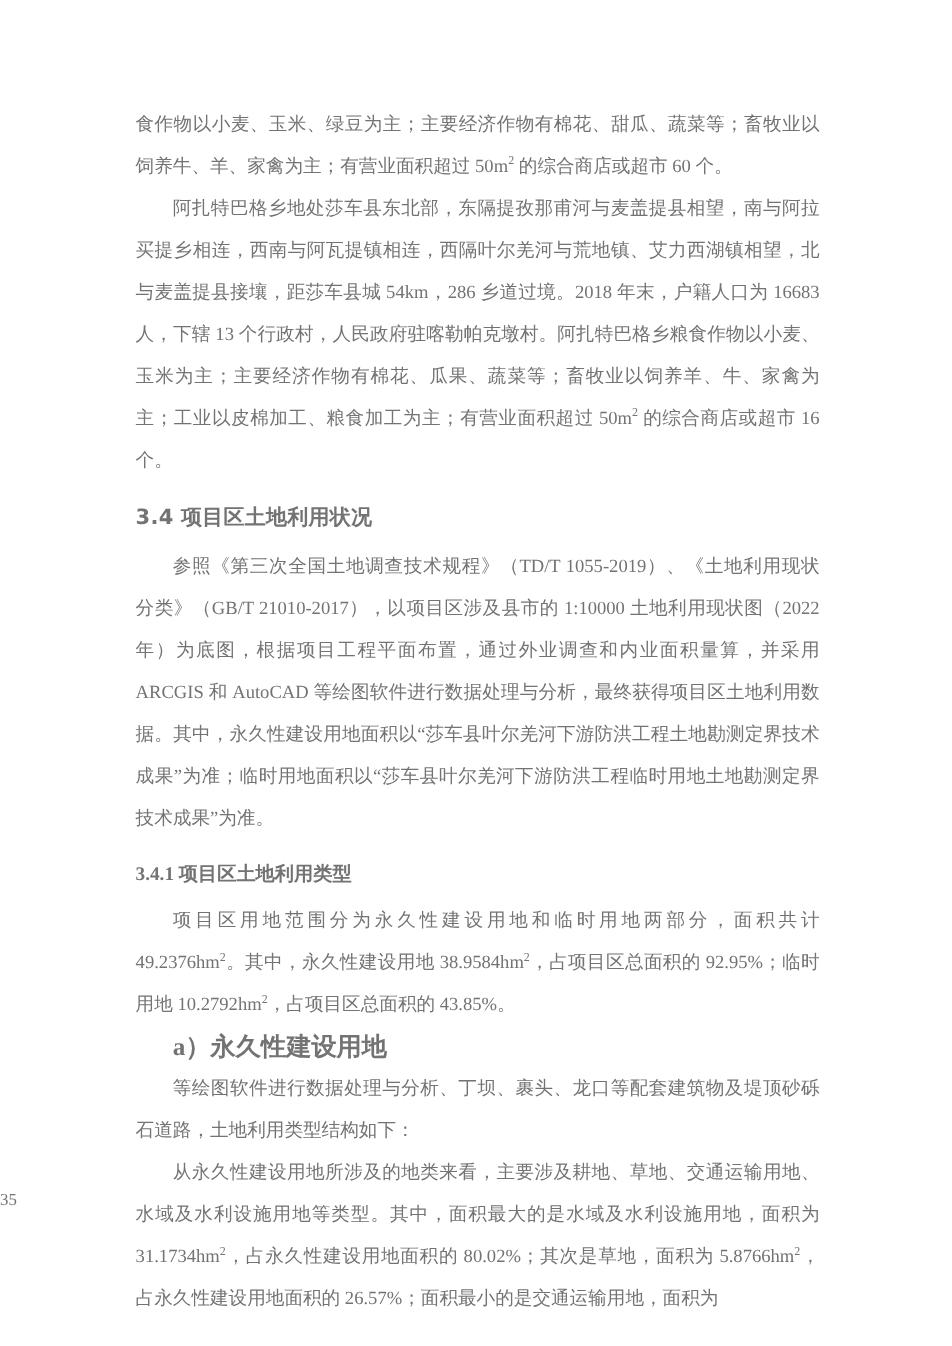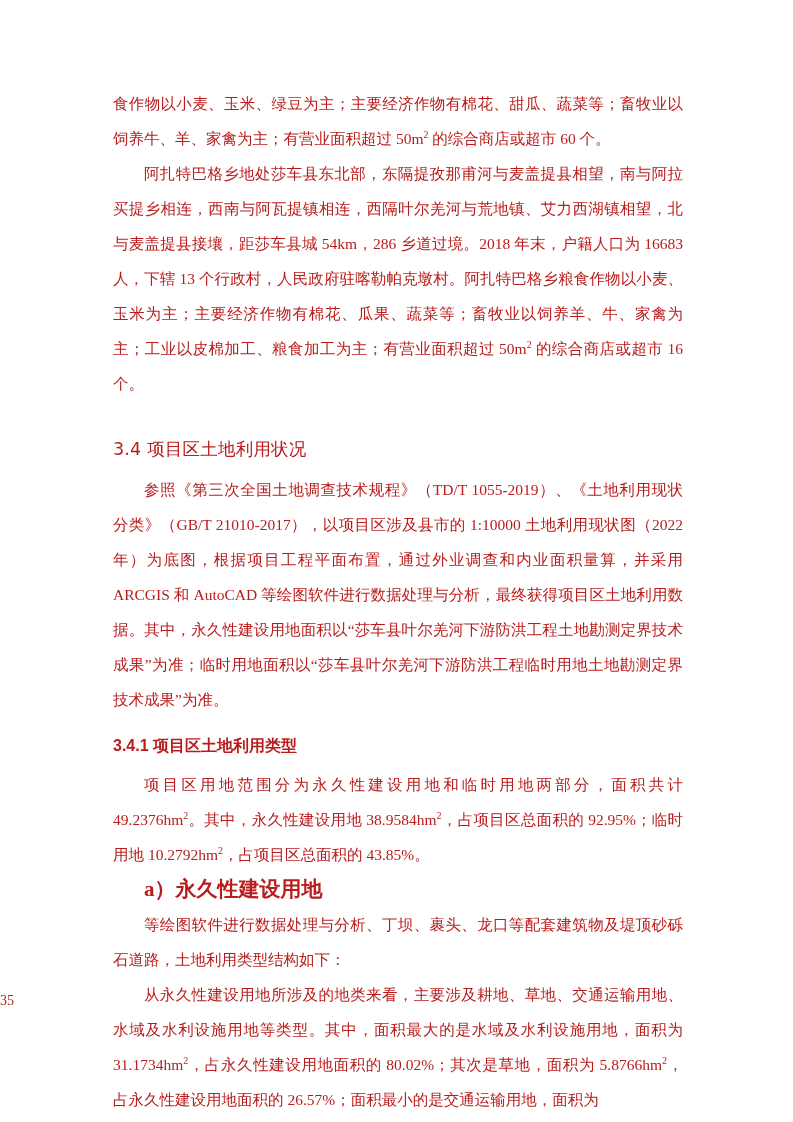--- a/index.html
+++ b/index.html
@@ -8,50 +8,50 @@
     background: #ffffff;
   }
   .page {
     width: 793px;
     height: 1122px;
     position: relative;
     background: #ffffff;
     box-sizing: border-box;
     overflow: hidden;
     font-family: "Liberation Serif", "DejaVu Serif", serif;
-    color: #b91c1c;
+    color: #737373;
   }
   .content {
     position: absolute;
     left: 113px;
     top: 86px;
     width: 570px;
   }
   p.body-par {
     margin: 0 0 0 0;
     font-size: 15.5px;
     line-height: 35px;
     text-align: justify;
     text-justify: inter-ideograph;
     text-indent: 0;
   }
   p.indent {
     text-indent: 31px;
   }
   h2.heading {
-    margin: 31px 0 6px 0;
+    margin: 14px 0 6px 0;
     font-family: "DejaVu Sans", "Liberation Sans", sans-serif;
     font-size: 17.5px;
-    font-weight: normal;
+    font-weight: bold;
     line-height: 34px;
     letter-spacing: 0.2px;
   }
   h3.subheading {
     margin: 12px 0 4px 0;
-    font-family: Liberation Sans, sans-serif;
+    font-family: Liberation Serif, serif;
     font-size: 16px;
     font-weight: bold;
     line-height: 34px;
   }
   p.bold-par {
     margin: 0;
     font-size: 21px;
     line-height: 35px;
     font-weight: bold;
     text-indent: 31px;

